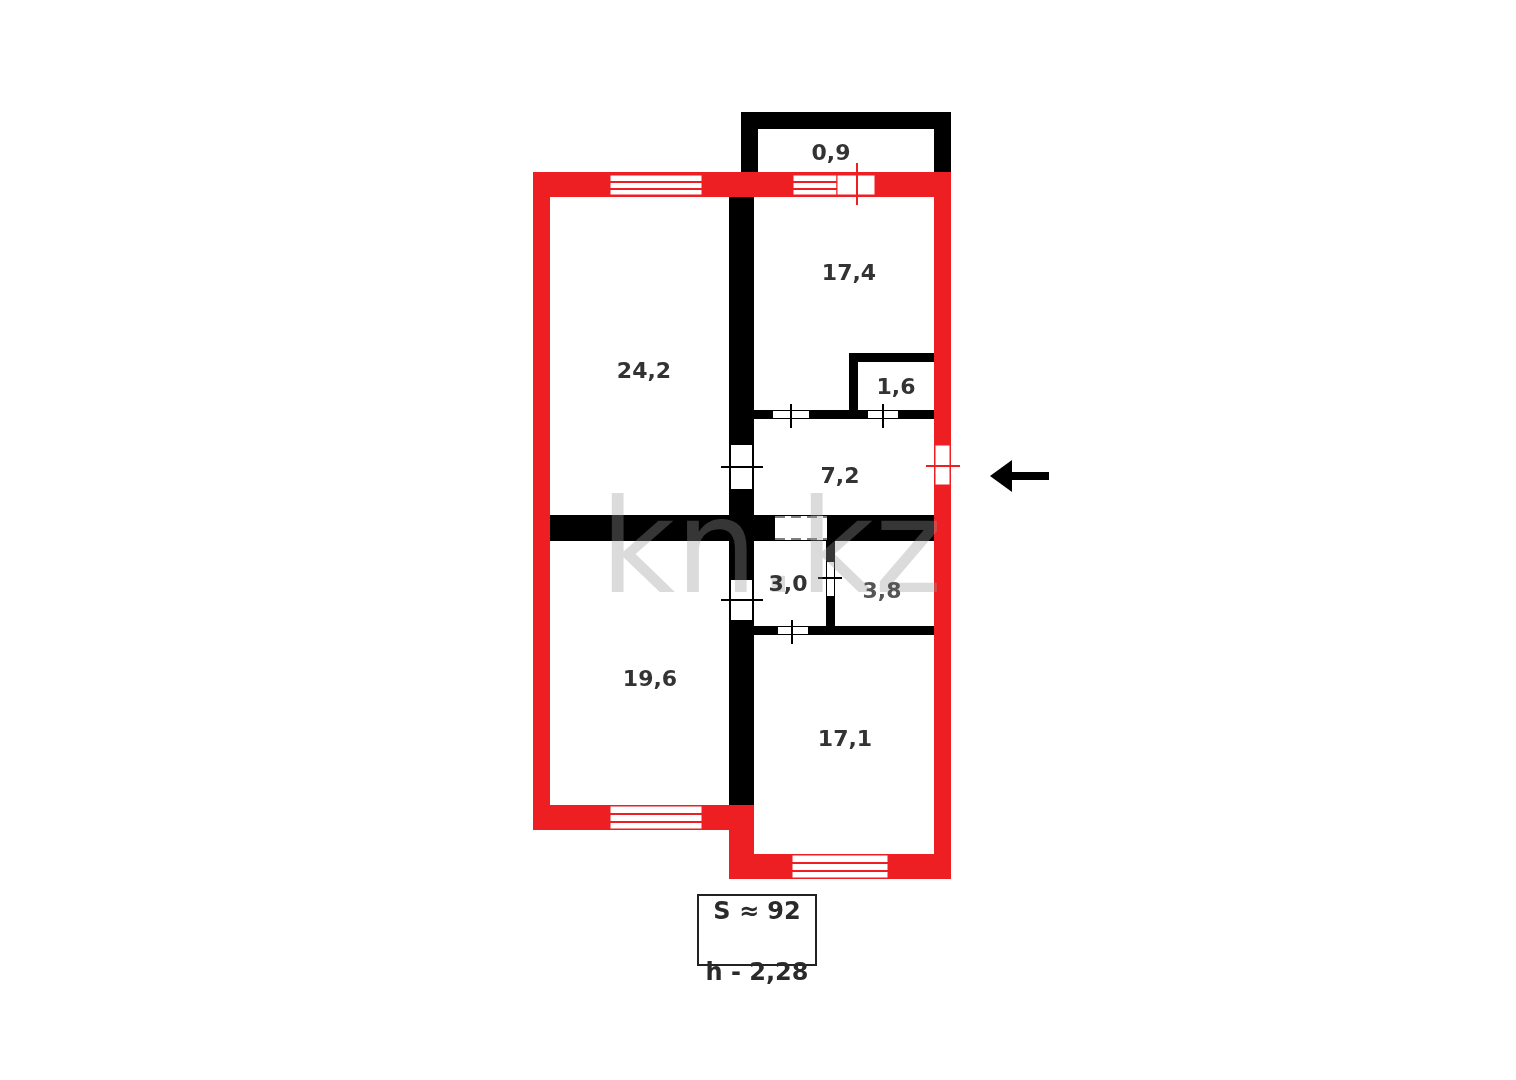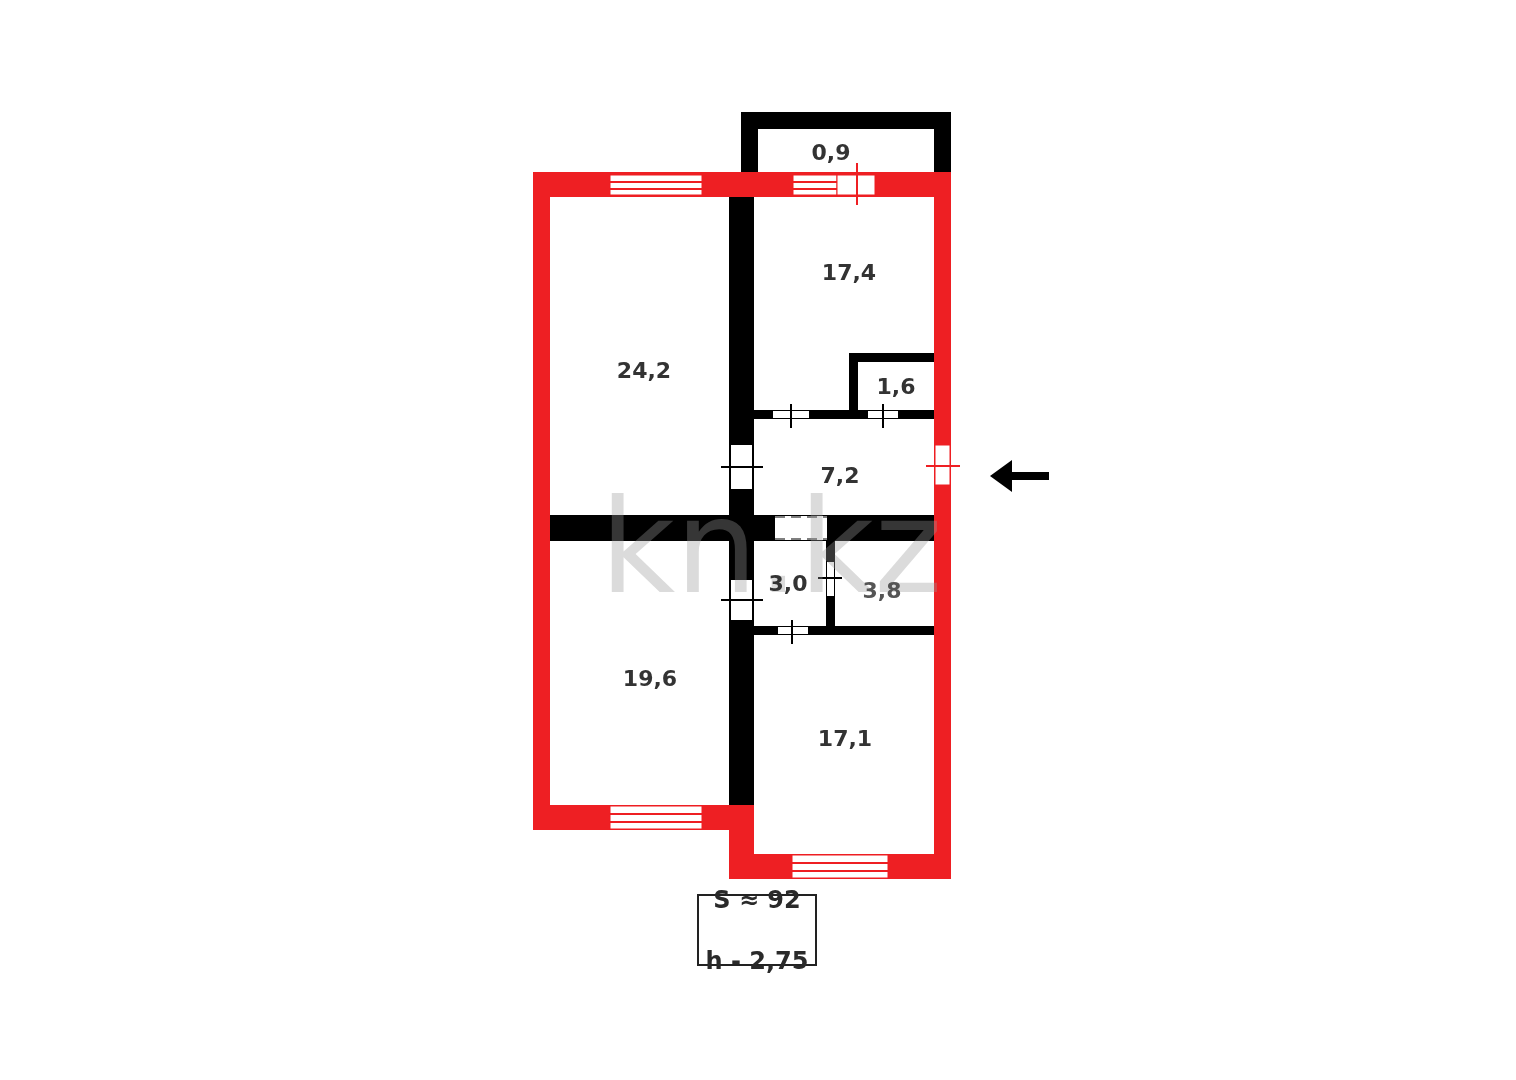--- a/index.html
+++ b/index.html
@@ -4,21 +4,21 @@
   <style>
     html, body { margin: 0; padding: 0; background: #ffffff; }
     body { width: 1516px; height: 1080px; position: relative; overflow: hidden; font-family: "DejaVu Sans", sans-serif; }
     #plan { position: absolute; left: 0; top: 0; width: 1516px; height: 1080px; }
     .room-label { font-family: "DejaVu Sans", sans-serif; font-size: 22px; font-weight: bold; fill: #333333; }
     .room-label.gray { fill: #555555; }
     .watermark { font-family: "DejaVu Sans", sans-serif; font-size: 130px; fill: #9a9a9a; opacity: 0.35; }
     .infobox {
       position: absolute; left: 697px; top: 894px; width: 120px; height: 72px;
       border: 2px solid #222; box-sizing: border-box; background: #fff;
-      display: flex; flex-direction: column; align-items: center; justify-content: center;
+      display: flex; flex-direction: column; align-items: center; justify-content: flex-start;
       font-family: "DejaVu Sans", sans-serif; font-size: 24px; font-weight: bold; color: #2a2a2a; line-height: 30px; gap: 31px;
     }
   </style>
 </head>
 <body>
 
 <svg id="plan" viewBox="0 0 1516 1080" xmlns="http://www.w3.org/2000/svg">
 
   <g>
     <rect x="741" y="112" width="210" height="17" fill="#000"></rect>
@@ -141,14 +141,14 @@
   </g>
 
   <g>
     <rect x="1010" y="472" width="39" height="8" fill="#000"></rect>
     <polygon points="990,476 1012,460 1012,492" fill="#000"></polygon>
   </g>
 </svg>
 
 <div class="infobox">
   <div>S ≈ 92</div>
-  <div>h - 2,75</div>
+  <div>h - 2,28</div>
 </div>
 
 </body></html>

